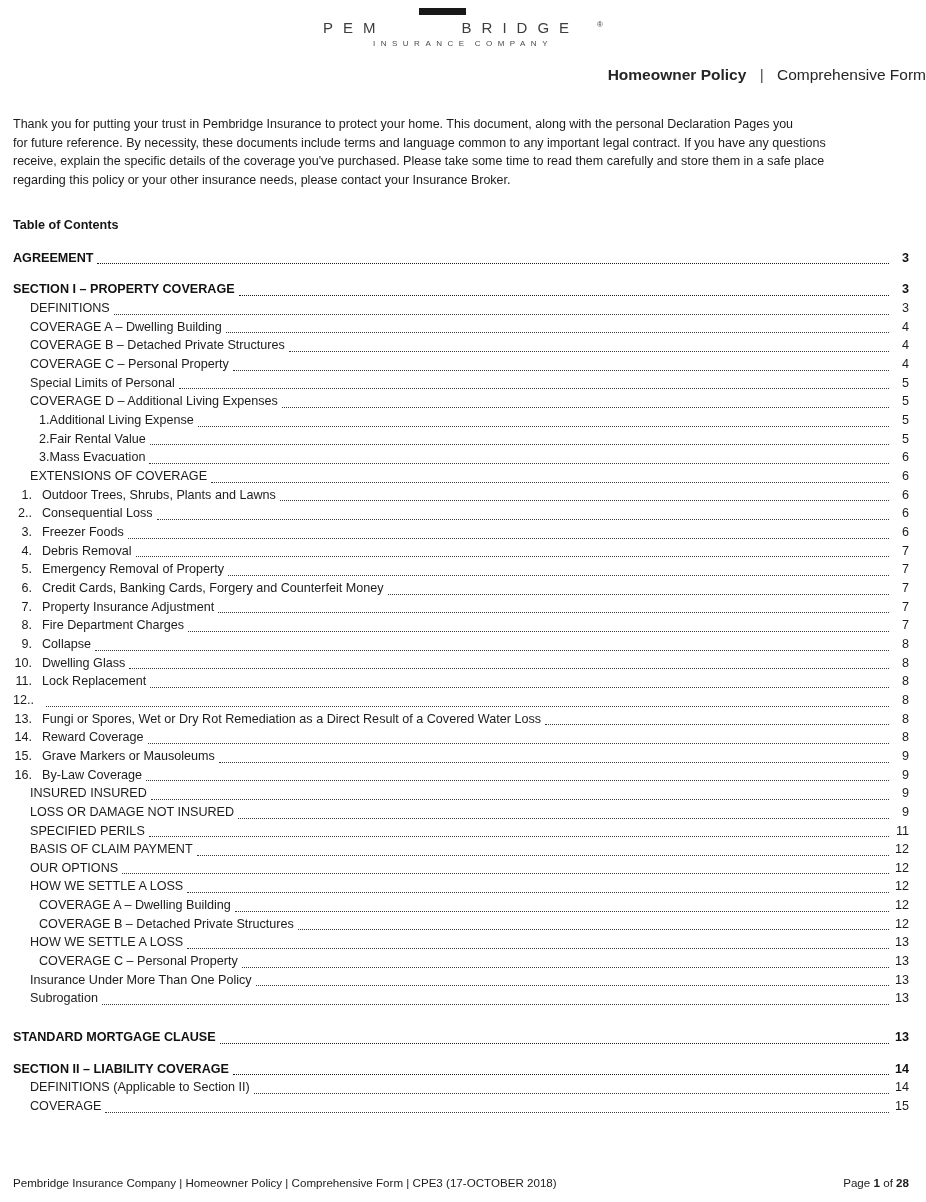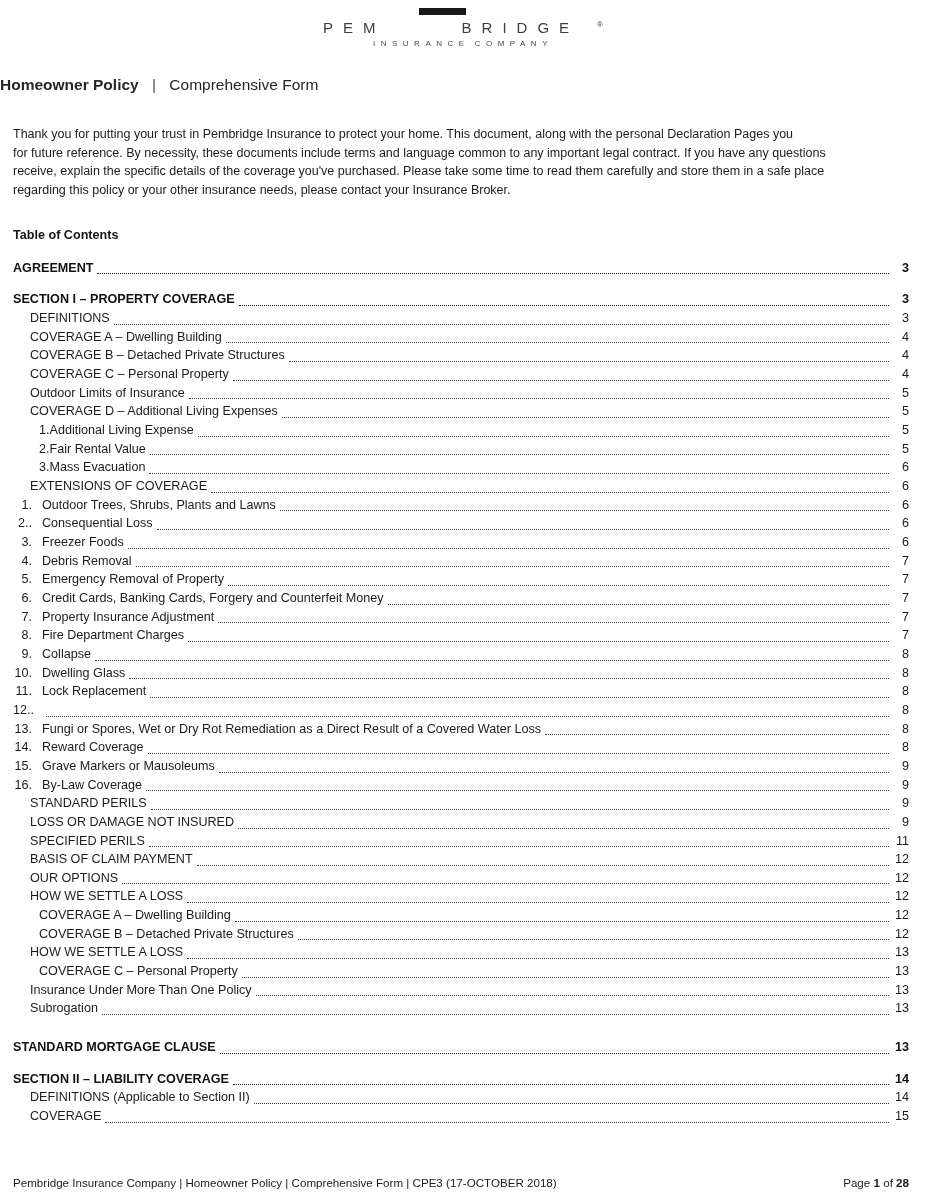--- a/index.html
+++ b/index.html
@@ -12,21 +12,21 @@
   .logo{width:100%;text-align:center;padding-top:8px;}
   .logo-inner{display:inline-block;position:relative;}
   .logo-bar{position:absolute;top:0;left:96px;width:47px;height:7px;background:#181818;}
   .logo-main{display:flex;align-items:flex-end;justify-content:center;padding-top:11px;
     font-size:15px;letter-spacing:10px;color:#3d3d3d;font-weight:500;gap:24px;}
   .logo-gap{display:inline-block;width:28px;}
   .logo-reg{font-size:8px;letter-spacing:0;margin-left:-6px;transform:translateY(-7px);}
   .logo-sub{margin-top:3px;font-size:8px;letter-spacing:5.5px;color:#4a4a4a;
     display:flex;justify-content:center;gap:5px;font-weight:500;}
   
-  .doc-title{margin-top:26px;text-align:left;font-size:15.5px;color:#262626;}
+  .doc-title{margin-top:16px;text-align:right;font-size:15.5px;color:#262626;}
   .doc-title .main{font-weight:bold;}
   .doc-title .sep{color:#4d4d4d;padding:0 9px;font-weight:300;}
   
   .intro{margin:31px 16px 0 13px;font-size:12.5px;line-height:18.7px;color:#1c1c1c;}
   .intro-line{white-space:nowrap;}
   
   .toc-heading{margin:28px 0 0 13px;font-size:12.6px;font-weight:bold;color:#161616;}
   .toc{margin:17px 17px 0 13px;}
   .toc-row{display:flex;align-items:flex-end;font-size:12.6px;line-height:18.65px;color:#1c1c1c;}
   .toc-row.bold{font-weight:bold;color:#111;}
@@ -103,21 +103,21 @@
       <span class="toc-label">COVERAGE B – Detached Private Structures</span>
       <span class="toc-leader"></span>
       <span class="toc-page">4</span>
     </div>
     <div class="toc-row lvl1">
       <span class="toc-label">COVERAGE C – Personal Property</span>
       <span class="toc-leader"></span>
       <span class="toc-page">4</span>
     </div>
     <div class="toc-row lvl1">
-      <span class="toc-label">Outdoor Limits of Insurance</span>
+      <span class="toc-label">Special Limits of Personal</span>
       <span class="toc-leader"></span>
       <span class="toc-page">5</span>
     </div>
     <div class="toc-row lvl1">
       <span class="toc-label">COVERAGE D – Additional Living Expenses</span>
       <span class="toc-leader"></span>
       <span class="toc-page">5</span>
     </div>
     <div class="toc-row lvl2">
       <span class="toc-label">1.Additional Living Expense</span>
@@ -228,21 +228,21 @@
       <span class="toc-leader"></span>
       <span class="toc-page">9</span>
     </div>
     <div class="toc-row lvl2 numbered">
       <span class="toc-num">16.</span>
       <span class="toc-label">By-Law Coverage</span>
       <span class="toc-leader"></span>
       <span class="toc-page">9</span>
     </div>
     <div class="toc-row lvl1">
-      <span class="toc-label">STANDARD PERILS</span>
+      <span class="toc-label">INSURED INSURED</span>
       <span class="toc-leader"></span>
       <span class="toc-page">9</span>
     </div>
     <div class="toc-row lvl1">
       <span class="toc-label">LOSS OR DAMAGE NOT INSURED</span>
       <span class="toc-leader"></span>
       <span class="toc-page">9</span>
     </div>
     <div class="toc-row lvl1">
       <span class="toc-label">SPECIFIED PERILS</span>

